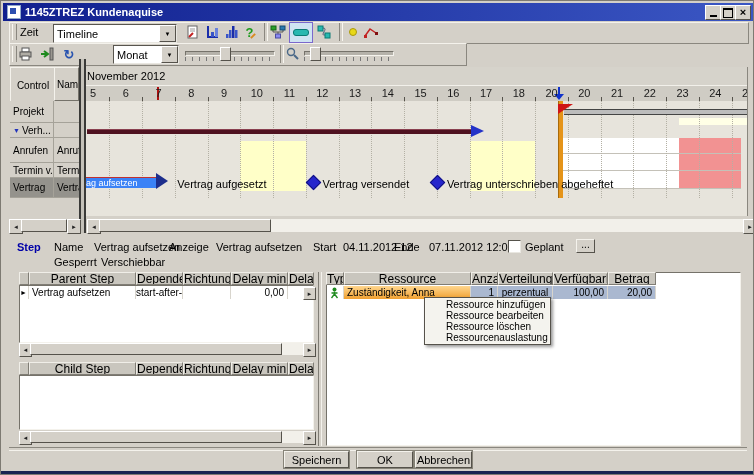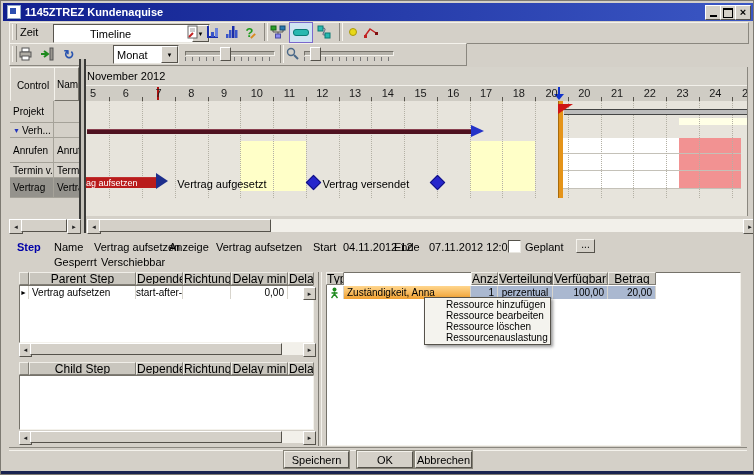--- a/index.html
+++ b/index.html
@@ -89,21 +89,21 @@
   <div class="abs winbtn" style="left:719px;top:4px;">
       <div style="width:8px;height:7px;border:1px solid #000;border-top-width:2px;"></div>
     </div>
   <div class="abs winbtn" style="left:734px;top:4px;font-size:11px;font-weight:bold;">
       <span>×</span>
     </div>
 
   <div class="abs tband" style="left:8px;top:21px;width:738px;height:20px;"></div>
   <div class="abs grip" style="left:11px;top:23px;"></div>
   <div class="abs tlabel" style="left:19px;top:25px;">Zeit</div>
-  <div class="abs combo" style="left:52px;top:23px;width:122px;height:17px;padding-left:33px;">
+  <div class="abs combo" style="left:52px;top:23px;width:122px;height:17px;">
     <div class="ctext">Timeline</div>
     <div class="cbtn">
         <span>▼</span>
       </div>
   </div>
   <div class="abs tbtn" style="left:182px;top:22px;">
     <svg width="16" height="16" viewBox="0 0 16 16">
         <rect x="3" y="2" width="9" height="12" fill="#fff" stroke="#666"></rect>
         <line x1="5" y1="5" x2="10" y2="5" stroke="#999"></line>
         <line x1="5" y1="7" x2="10" y2="7" stroke="#999"></line>
@@ -326,26 +326,27 @@
     <div style="position:absolute;inset:0;">
 
       <div style="position:absolute;left:483px;top:8px;width:183px;height:4px;background:#bcbcbc;border-top:1px solid #444;border-bottom:1px solid #444;"></div>
 
       <div style="position:absolute;left:6px;top:28px;width:384px;height:4px;background:#4f1220;border-top:1px solid #8a4050;"></div>
       <div style="position:absolute;left:390px;top:24px;width:0;height:0;border-top:6px solid transparent;border-bottom:6px solid transparent;border-left:13px solid #2433c8;"></div>
 
       <div style="position:absolute;left:477px;top:0;width:4px;height:97px;background:#e59419;border-left:1px solid #a86a0a;"></div>
       <div style="position:absolute;left:477px;top:3px;width:0;height:0;border-top:10px solid #cf1515;border-right:15px solid transparent;"></div>
 
-      <div style="position:absolute;left:2px;top:76px;width:74px;height:11px;background:#b91c1c;border-top:1px solid #c03030;color:#fff;font-size:9px;line-height:11px;padding-left:3px;overflow:hidden;white-space:nowrap;box-sizing:border-box;">ag aufsetzen</div>
+      <div style="position:absolute;left:2px;top:76px;width:74px;height:11px;background:#3b82f6;border-top:1px solid #c03030;color:#fff;font-size:9px;line-height:11px;padding-left:3px;overflow:hidden;white-space:nowrap;box-sizing:border-box;">ag aufsetzen</div>
       <div style="position:absolute;left:75px;top:72px;width:0;height:0;border-top:8px solid transparent;border-bottom:8px solid transparent;border-left:12px solid #1d2e8c;"></div>
     <div class="mlabel" style="left: 96.325px; top: 77px;">Vertrag aufgesetzt</div>
         <div class="diamond" style="left: 226.925px; top: 76px; background: rgb(37, 37, 204);"></div>
         <div class="mlabel" style="left: 241.425px; top: 77px;">Vertrag versendet</div>
         <div class="diamond" style="left: 351.375px; top: 76px; background: rgb(37, 37, 204);"></div>
+        <div class="mlabel" style="left: 365.875px; top: 77px;">Vertrag unterschrieben abgeheftet</div>
       </div>
   </div>
   <div class="abs" style="left:746px;top:66px;width:1px;height:149px;background:#8a877f;"></div>
 
   <div class="abs splitter" style="left:78px;top:58px;width:7px;height:174px;box-sizing:border-box;"></div>
 
   <div class="abs sbtn" style="left:8px;top:218px;width:12px;height:13px;">◄</div>
   <div class="abs sthumb" style="left:20px;top:218px;width:46px;height:13px;box-sizing:border-box;"></div>
   <div class="abs sbtn" style="left:66px;top:218px;width:12px;height:13px;">►</div>
   <div class="abs strack" style="left:86px;top:218px;width:668px;height:13px;"></div>
@@ -403,20 +404,21 @@
   <div class="abs sbtn" style="left:18px;top:430px;width:11px;height:12px;">◄</div>
   <div class="abs sthumb" style="left:29px;top:430px;width:252px;height:12px;box-sizing:border-box;"></div>
   <div class="abs strack" style="left:281px;top:430px;width:21px;height:12px;"></div>
   <div class="abs sbtn" style="left:302px;top:430px;width:11px;height:12px;">►</div>
 
   <div class="abs" style="left:317px;top:271px;width:2px;height:174px;border-left:1px solid #807d75;border-right:1px solid #f4f2ec;"></div>
 
   <div class="abs tbody" style="left:325px;top:271px;width:415px;height:174px;box-sizing:border-box;"></div>
   <div class="abs" style="left:325px;top:271px;width:330px;height:14px;">
       <div class="hcell" style="left: 0px; width: 18px; text-align: center;">Typ</div>
+      <div class="hcell" style="left: 18px; width: 127px; text-align: center;">Ressource</div>
       <div class="hcell" style="left: 145px; width: 27px; text-align: center;">Anzahl</div>
       <div class="hcell" style="left: 172px; width: 55px; text-align: center;">Verteilung</div>
       <div class="hcell" style="left: 227px; width: 55px; text-align: center;">Verfügbarkei...</div>
       <div class="hcell" style="left: 282px; width: 48px; text-align: center;">Betrag</div>
     </div>
   <div class="abs" style="left:325px;top:285px;width:330px;height:13px;">
       <div class="rcell" style="left: 0px; width: 18px; text-align: center;"><svg width="11" height="12" viewBox="0 0 11 12" style="vertical-align:middle">
           <circle cx="5.5" cy="2.5" r="2" fill="#1e8a1e"></circle>
           <path d="M5.5 4.5 L5.5 7 M2.5 6 L8.5 6 M5.5 7 L2.5 11 M5.5 7 L8.5 11" stroke="#1e8a1e" stroke-width="1.3" fill="none"></path>
         </svg></div>

